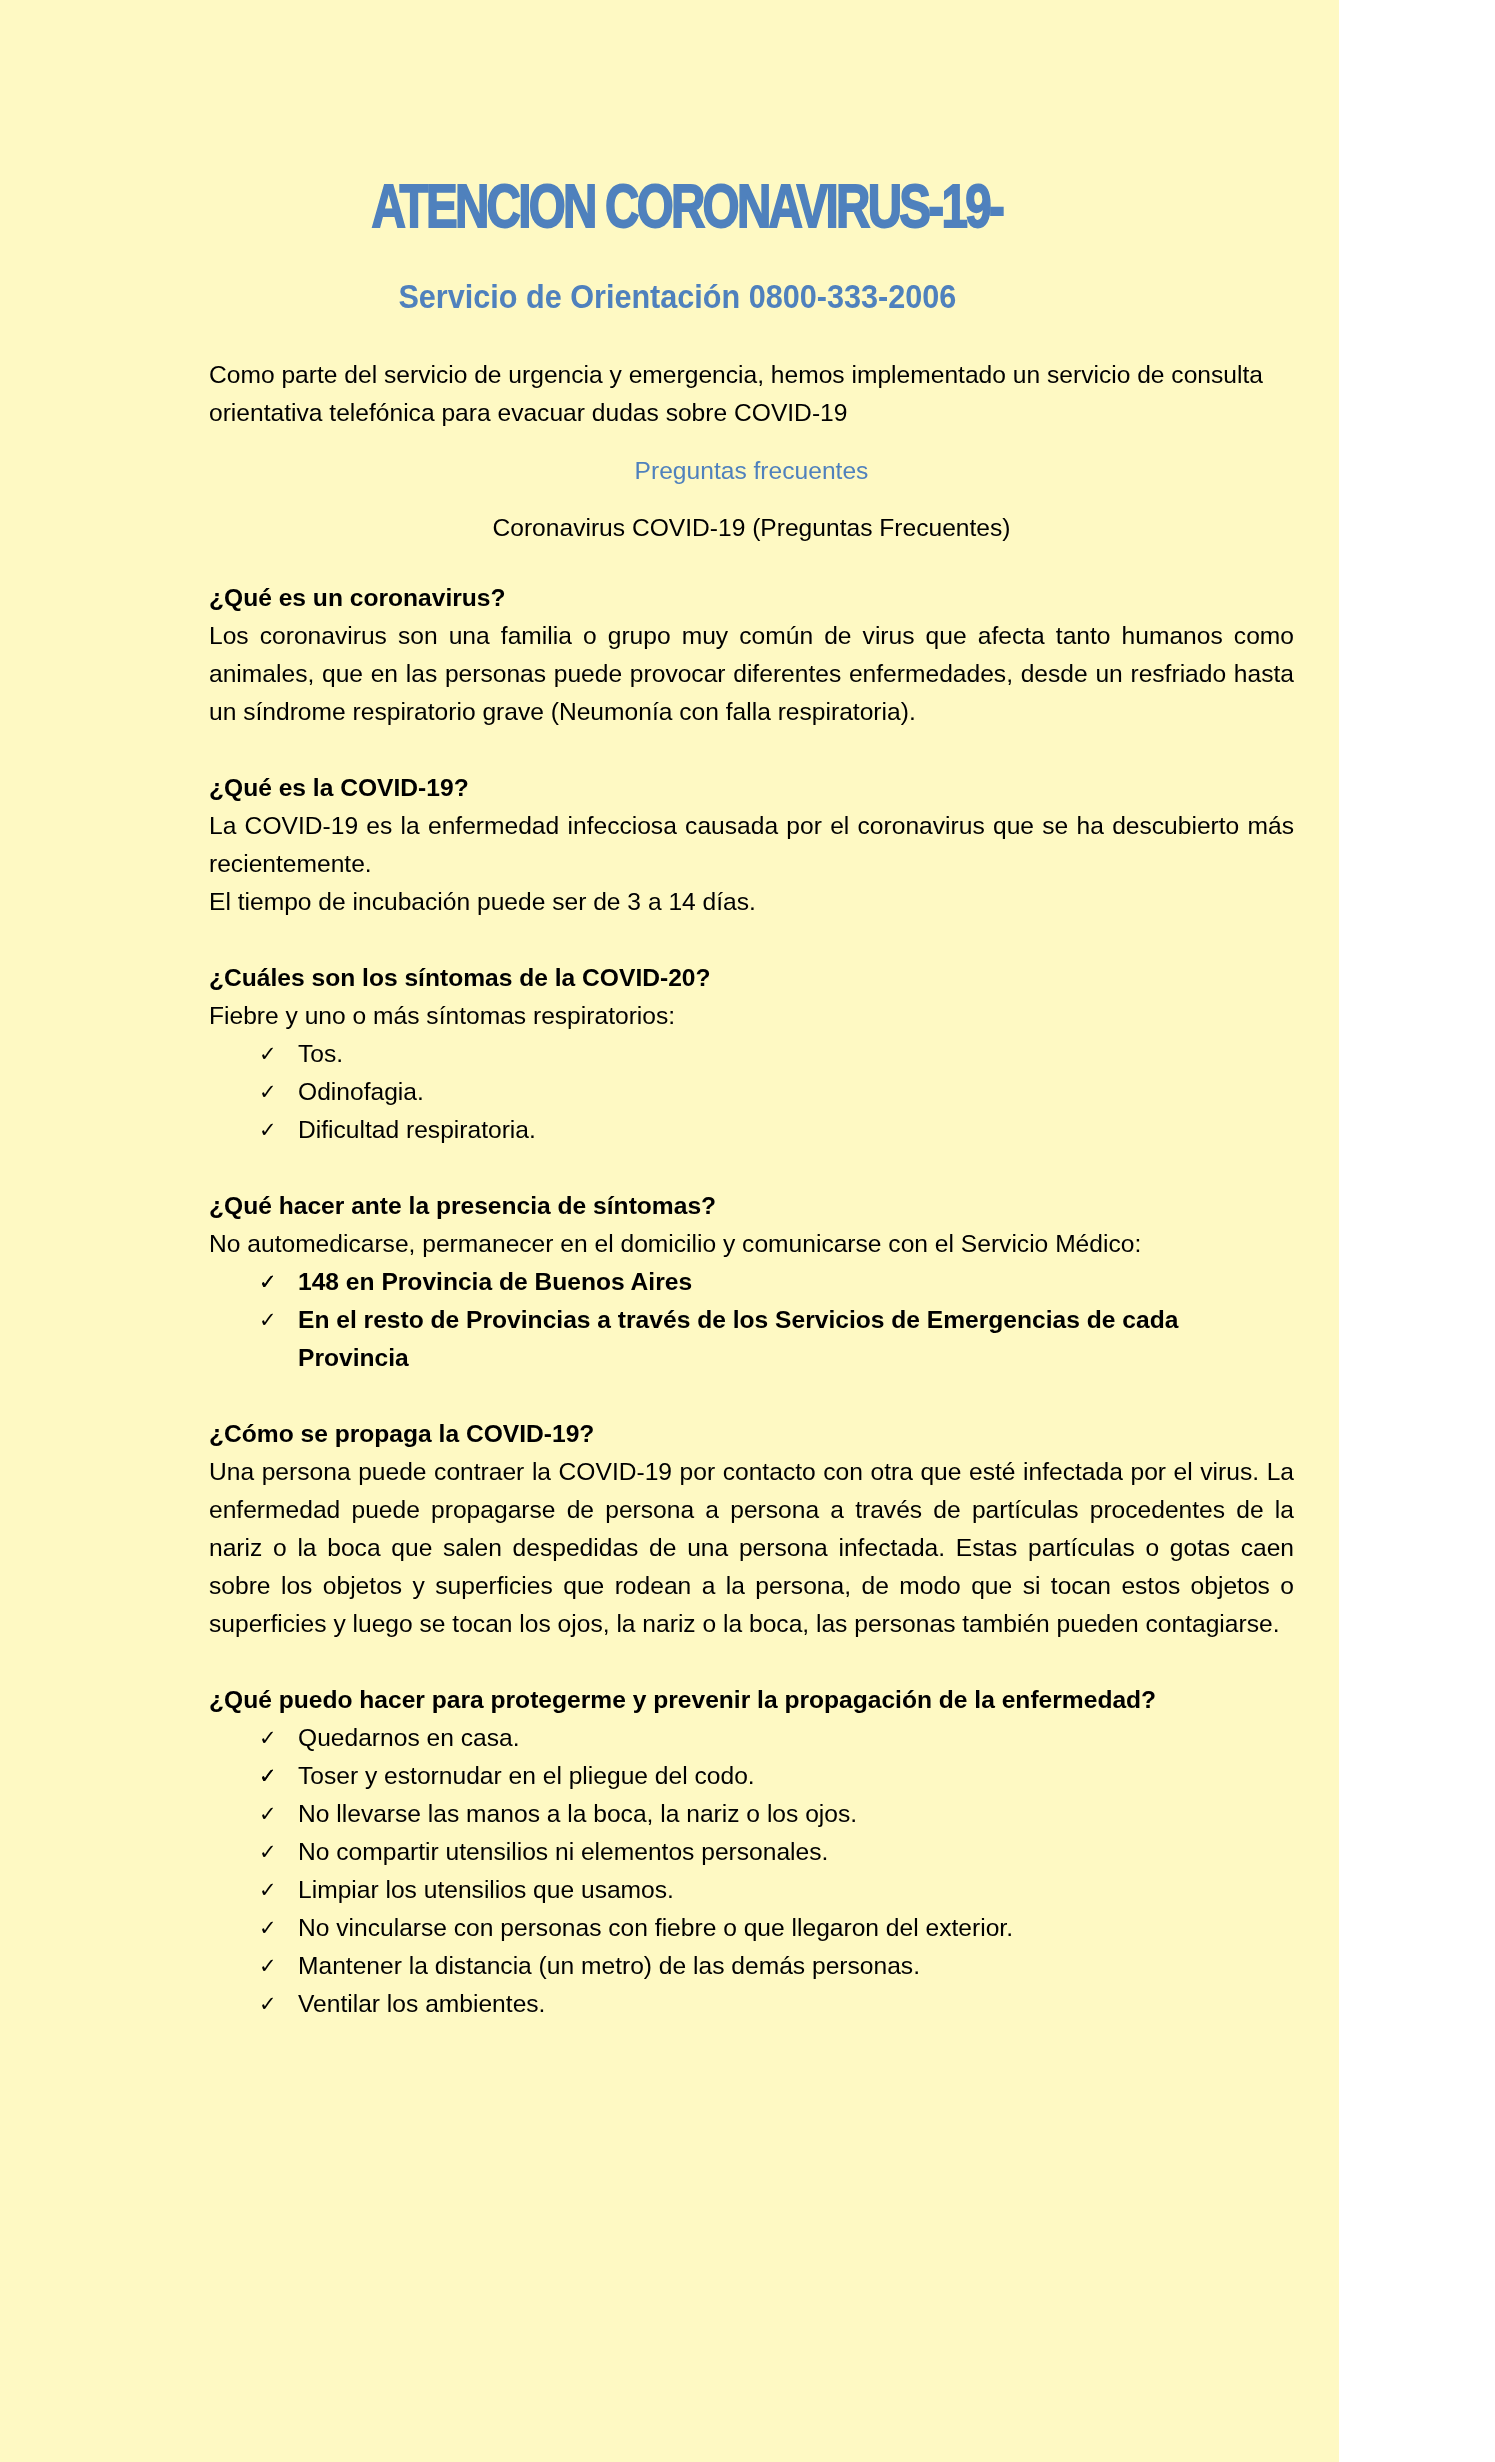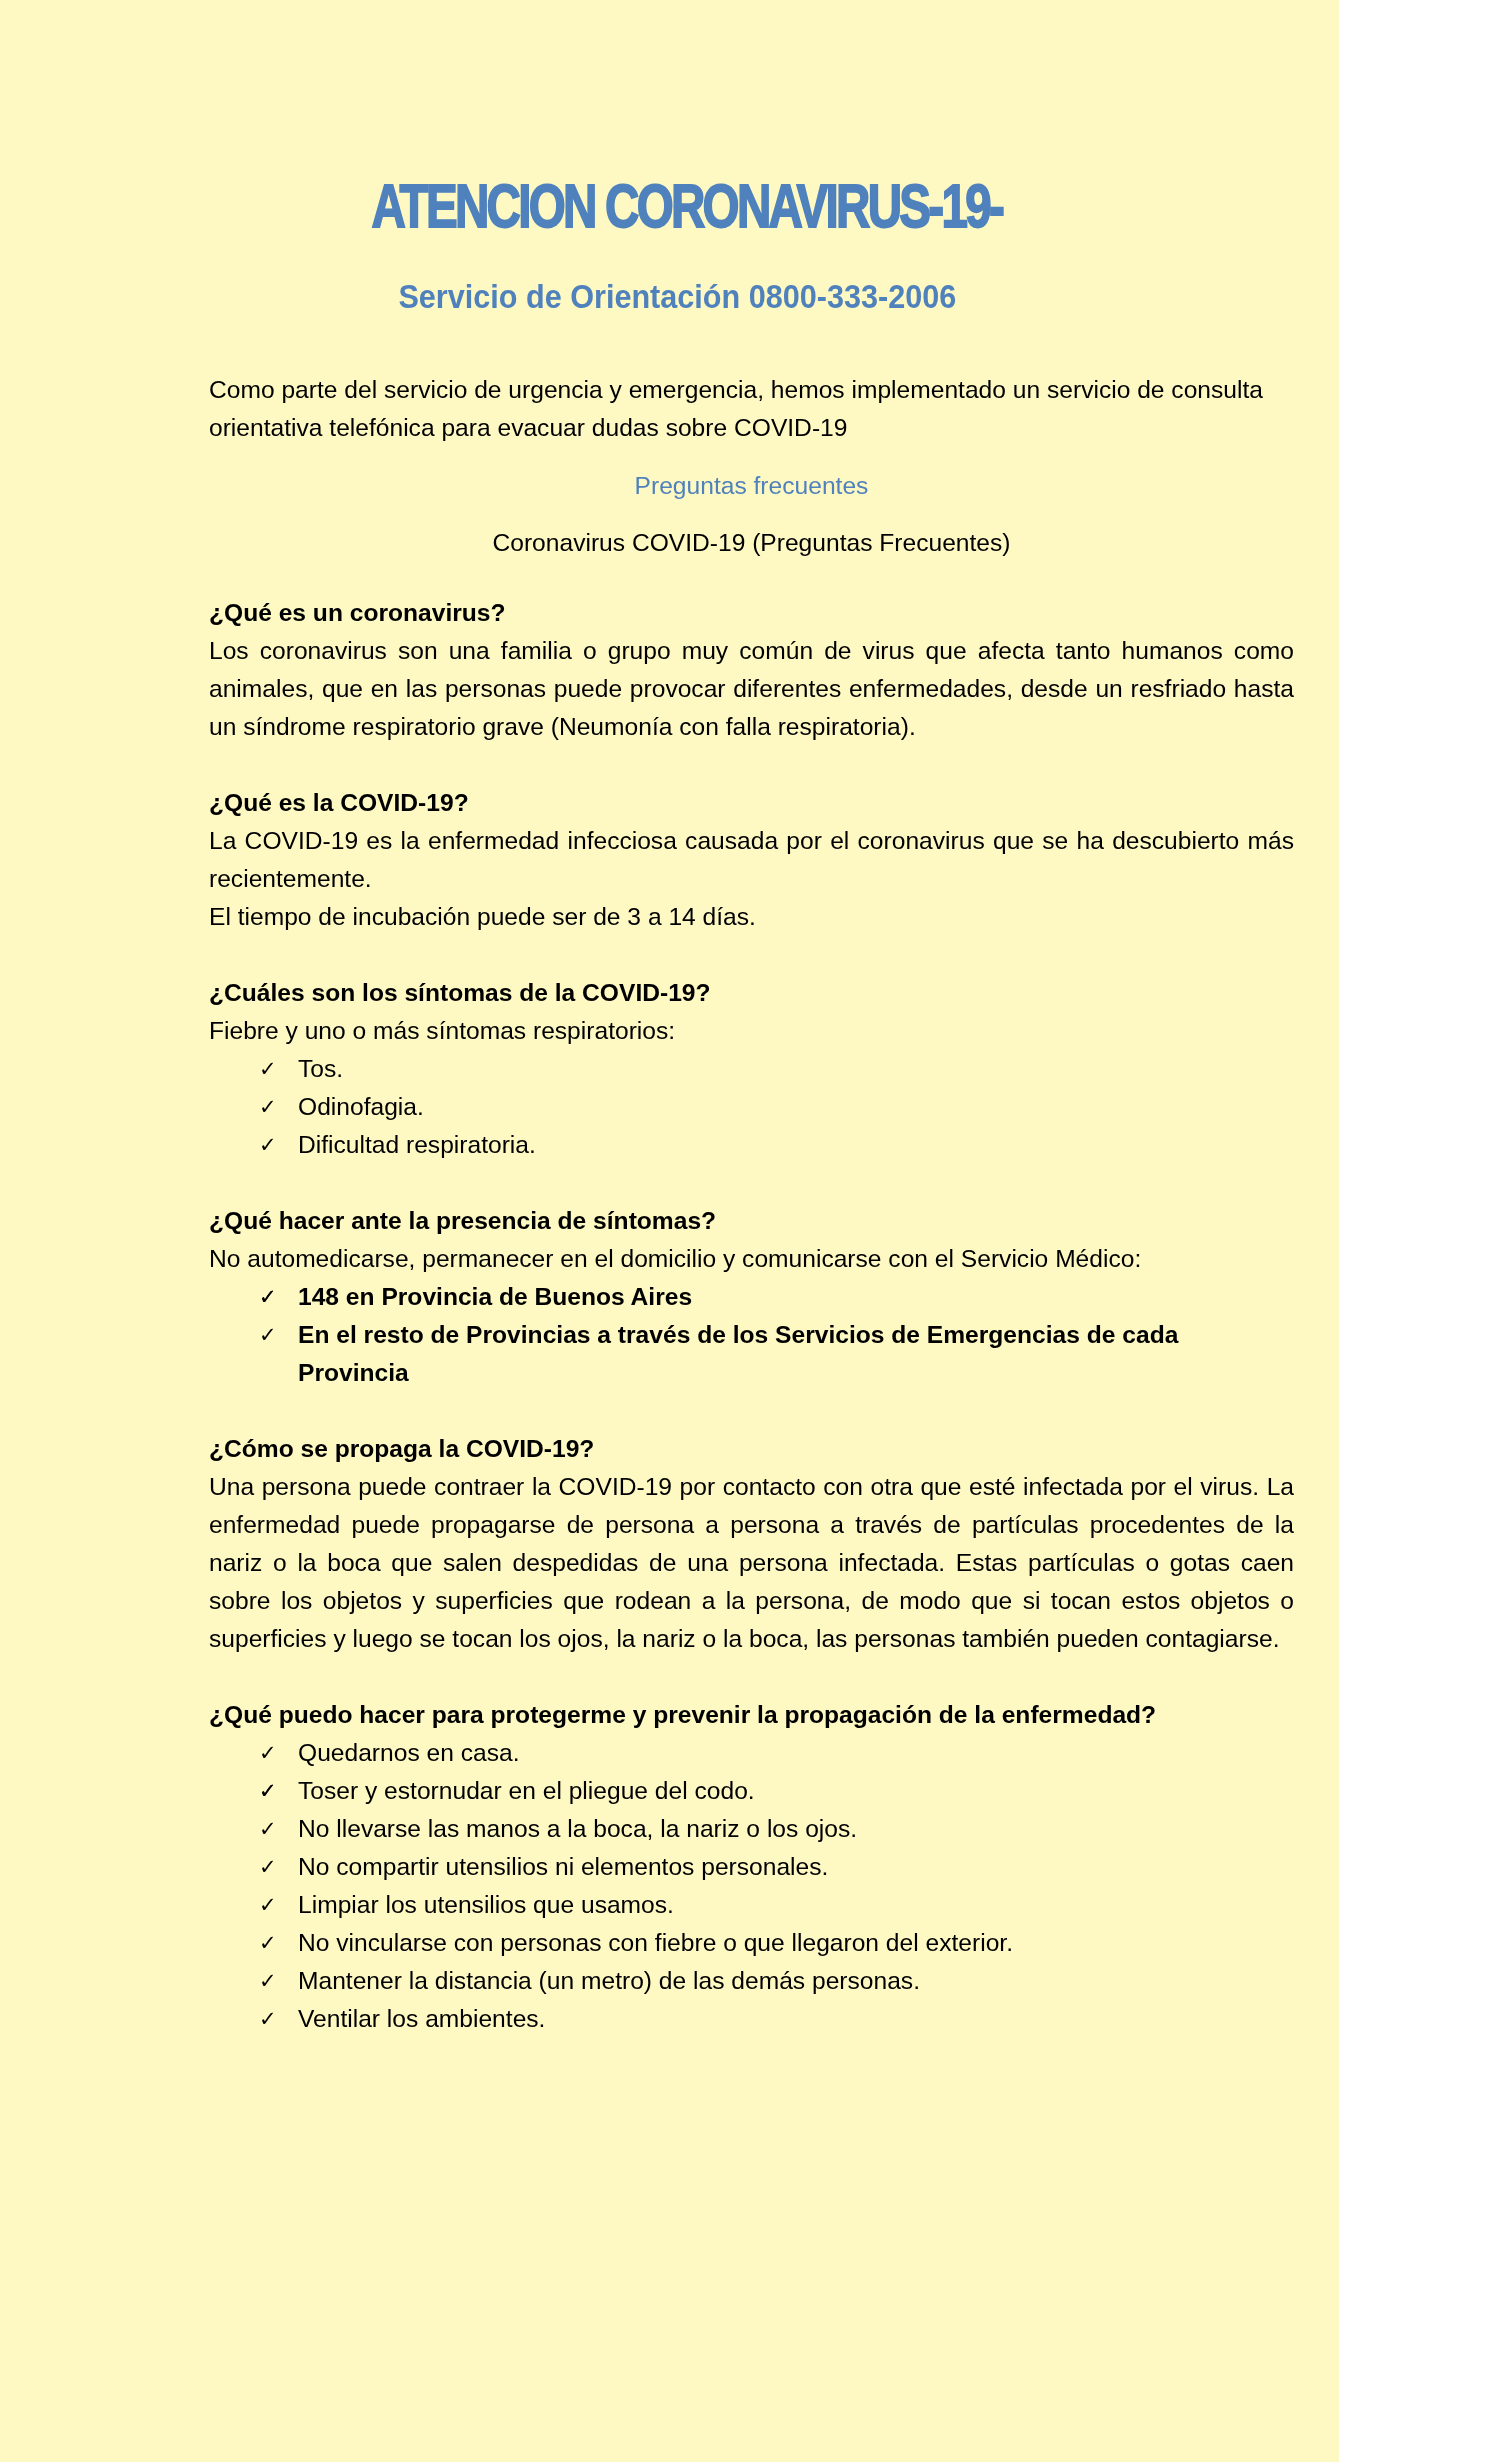--- a/index.html
+++ b/index.html
@@ -15,21 +15,21 @@
     -webkit-text-stroke: 1.8px #4F81BD;
   }
   .subtitle {
     position: absolute; left: 0; right: 0; top: 276px; text-align: center;
     font-family: "Liberation Sans", sans-serif; font-weight: 700;
     font-size: 34px; line-height: 41px; color: #4F81BD;
     transform: scaleX(0.9); transform-origin: 748px 0;
   }
 
   .content {
-    position: absolute; left: 209px; top: 371px; width: 1085px;
+    position: absolute; left: 209px; top: 356px; width: 1085px;
     font-size: 24.6px; line-height: 38px;
   }
   .content p { margin: 0; }
   .intro { margin: 0; }
   .center-blue {
     text-align: center; color: #4F81BD; font-weight: 400;
     font-size: 24.6px; margin-top: 20px !important; margin-right: 0;
   }
   .center-black {
     text-align: center; font-weight: 400; margin-top: 19px !important;
@@ -64,21 +64,21 @@
       <p class="justify">Los coronavirus son una familia o grupo muy común de virus que afecta tanto humanos como animales, que en las personas puede provocar diferentes enfermedades, desde un resfriado hasta un síndrome respiratorio grave (Neumonía con falla respiratoria).</p>
     </div>
 
     <div class="section">
       <p class="q">¿Qué es la COVID-19?</p>
       <p class="justify">La COVID-19 es la enfermedad infecciosa causada por el coronavirus que se ha descubierto más recientemente.</p>
       <p>El tiempo de incubación puede ser de 3 a 14 días.</p>
     </div>
 
     <div class="section">
-      <p class="q">¿Cuáles son los síntomas de la COVID-19?</p>
+      <p class="q">¿Cuáles son los síntomas de la COVID-20?</p>
       <p>Fiebre y uno o más síntomas respiratorios:</p>
       <ul class="checks">
         <li><span class="check">✓</span><span class="txt">Tos.</span></li>
         <li><span class="check">✓</span><span class="txt">Odinofagia.</span></li>
         <li><span class="check">✓</span><span class="txt">Dificultad respiratoria.</span></li>
       </ul>
     </div>
 
     <div class="section">
       <p class="q">¿Qué hacer ante la presencia de síntomas?</p>

